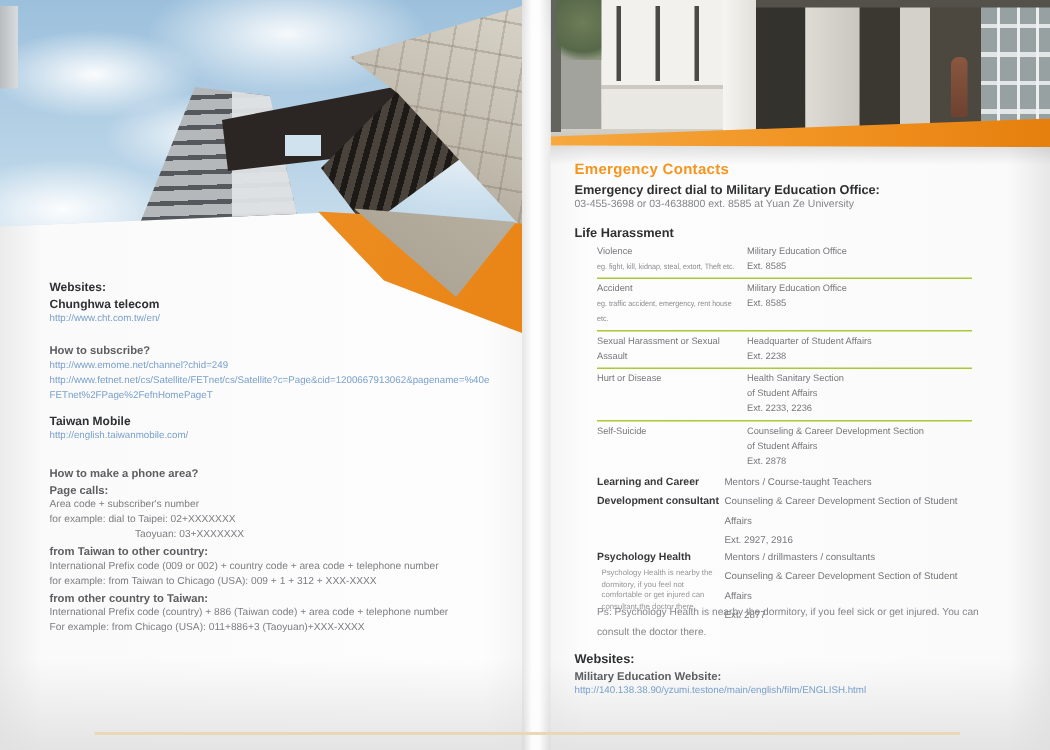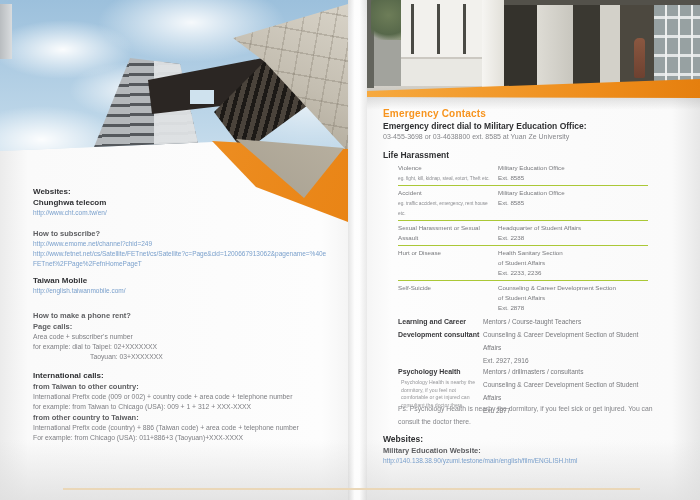--- a/index.html
+++ b/index.html
@@ -151,27 +151,26 @@
     <div class="lc-link">http://www.cht.com.tw/en/</div>
 
     <div class="lc-hg mt10">How to subscribe?</div>
     <div class="lc-link">http://www.emome.net/channel?chid=249</div>
 
     <div class="lc-link wrap">http://www.fetnet.net/cs/Satellite/FETnet/cs/Satellite?c=Page&amp;cid=1200667913062&amp;pagename=%40eFETnet%2FPage%2FefnHomePageT</div>
 
     <div class="lc-h mt6">Taiwan Mobile</div>
     <div class="lc-link">http://english.taiwanmobile.com/</div>
 
-    <div class="lc-hg mt14">How to make a phone rent?</div>
+    <div class="lc-hg mt14">How to make a phone area?</div>
     <div class="lc-hg">Page calls:</div>
     <div class="lc-body">Area code + subscriber's number</div>
     <div class="lc-body">for example: dial to Taipei: 02+XXXXXXX</div>
     <div class="lc-body indent">Taoyuan: 03+XXXXXXX</div>
 
-    <div class="lc-h mt8">International calls:</div>
     <div class="lc-hg">from Taiwan to other country:</div>
     <div class="lc-body">International Prefix code (009 or 002) + country code + area code + telephone number</div>
     <div class="lc-body">for example: from Taiwan to Chicago (USA): 009 + 1 + 312 + XXX-XXXX</div>
     <div class="lc-hg">from other country to Taiwan:</div>
     <div class="lc-body">International Prefix code (country) + 886 (Taiwan code) + area code + telephone number</div>
     <div class="lc-body">For example: from Chicago (USA): 011+886+3 (Taoyuan)+XXX-XXXX</div>
   </div>
 
   <div class="gutter"></div>
 

